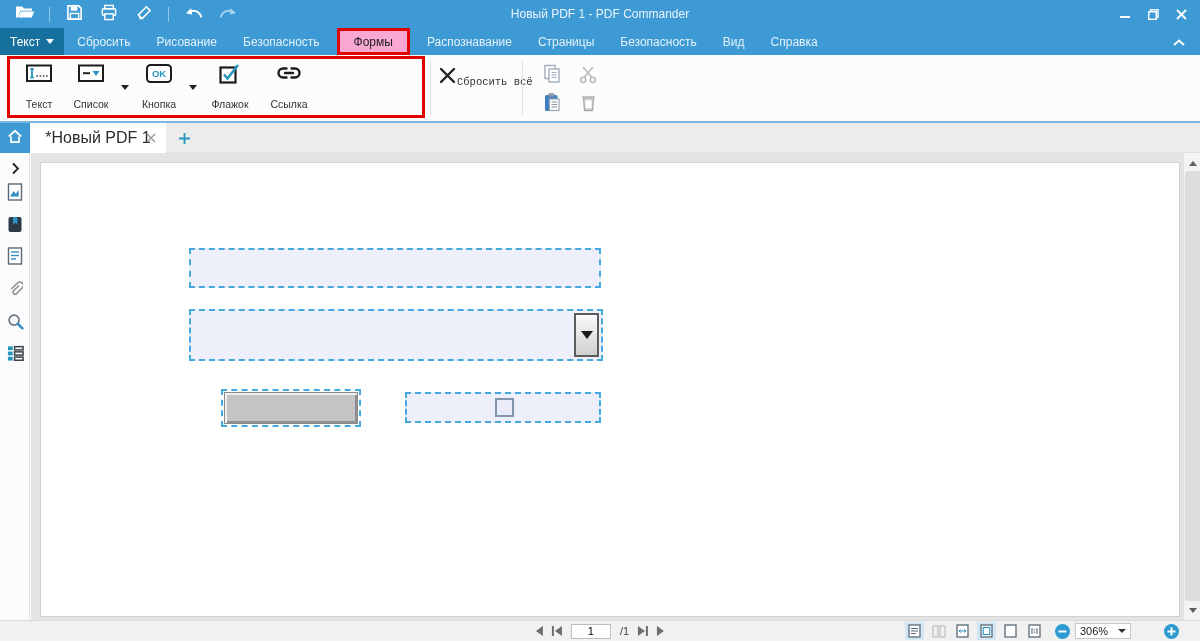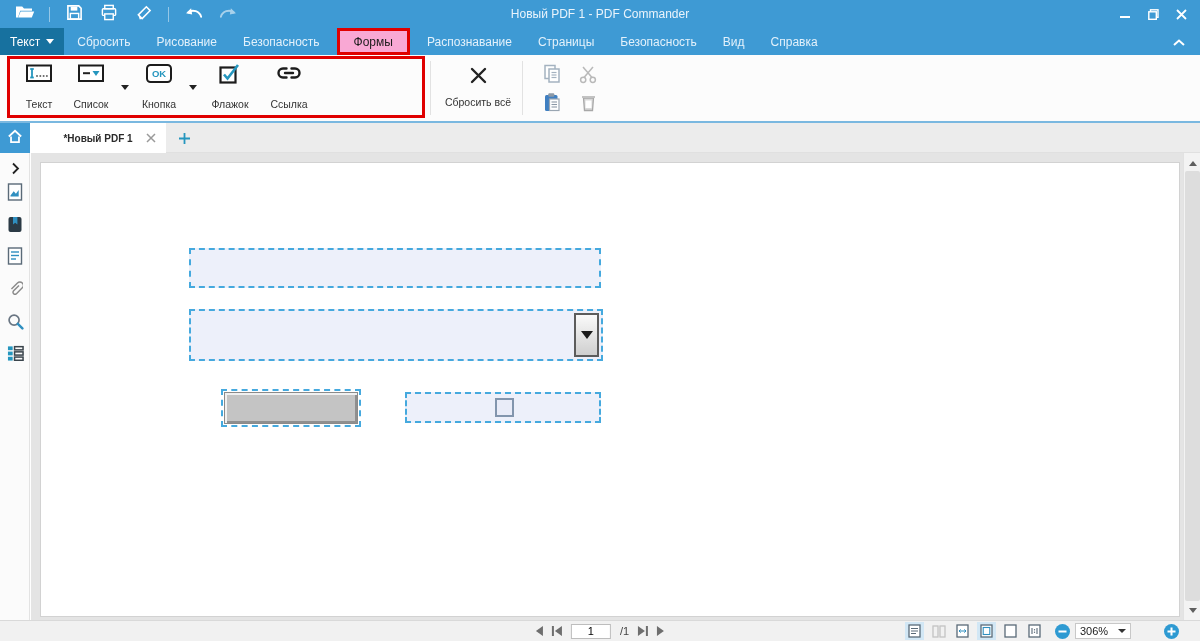--- a/index.html
+++ b/index.html
@@ -27,30 +27,30 @@
   .ribbon { position:absolute; left:0; top:55px; width:1200px; height:66px; background:#fcfcfc; }
   .ribbon-blueline { position:absolute; left:0; top:121px; width:1200px; height:2px; background:#7ab8e0; }
   .red-box { position:absolute; left:7px; top:1px; width:418px; height:62px; border:3px solid #e00000; }
   .tools { position:absolute; left:14px; top:5px; display:flex; align-items:flex-start; }
   .tool { display:flex; flex-direction:column; align-items:center; cursor:default; }
   .tool-icon { height:26px; display:flex; align-items:center; justify-content:center; }
   .tool-label { margin-top:12px; font-size:10.5px; color:#333; white-space:nowrap; }
   .tool-caret { width:14px; height:54px; display:flex; align-items:center; justify-content:center; cursor:default; }
   .caret-down-b { width:0; height:0; border-left:4px solid transparent; border-right:4px solid transparent; border-top:5px solid #222; }
   .rib-sep { position:absolute; top:6px; width:1px; height:54px; background:#e2e2e2; }
-  .reset-btn { position:absolute; left:438px; top:5px; width:80px; display:flex; flex-direction:column; align-items:center; padding-top:6px; cursor:default; }
+  .reset-btn { position:absolute; left:438px; top:5px; width:80px; display:flex; flex-direction:row; align-items:center; padding-top:6px; cursor:default;font-family:Liberation Mono, monospace; }
   .reset-btn .tool-label { margin-top:7px; }
   .clipboard { position:absolute; left:540px; top:8px; display:grid; grid-template-columns:24px 24px; grid-auto-rows:26px; column-gap:12px; row-gap:2px; }
   .clip-btn { display:flex; align-items:center; justify-content:center; }
 
   
   .tabbar { position:absolute; left:0; top:123px; width:1200px; height:30px; background:#ececec; border-bottom:1px solid #e0e0e0; }
   .home-btn { position:absolute; left:0; top:0; width:30px; height:30px; background:#3e9ad4; display:flex; align-items:center; justify-content:center; cursor:default; }
   .doc-tab { position:absolute; left:30px; top:0; width:136px; height:30px; background:#fff; display:flex; align-items:center; justify-content:center; cursor:default; }
-  .doc-tab-label { font-size:10px; font-weight:bold; color:#2b2b2b; }
+  .doc-tab-label { font-size:16px; font-weight:normal; color:#2b2b2b; }
   .tab-close { position:absolute; right:8px; top:8px; width:14px; height:14px; display:flex; align-items:center; justify-content:center; cursor:default; }
   .tab-add { position:absolute; left:176px; top:7px; width:16px; height:16px; display:flex; align-items:center; justify-content:center; cursor:default; }
 
   
   .main { position:absolute; left:0; top:153px; width:1200px; height:467px; }
   .sidebar { position:absolute; left:0; top:0; width:30px; height:467px; background:#fbfbfb; border-right:1px solid #e3e3e3; }
   .side-item { position:absolute; left:6px; width:18px; height:18px; display:flex; align-items:center; justify-content:center; cursor:default; }
   .canvas { position:absolute; left:31px; top:0; width:1152px; height:467px; background:#e4e4e4; }
   .page { position:absolute; left:9px; top:9px; width:1140px; height:455px; background:#fff; border:1px solid #d2d2d2; }
 

